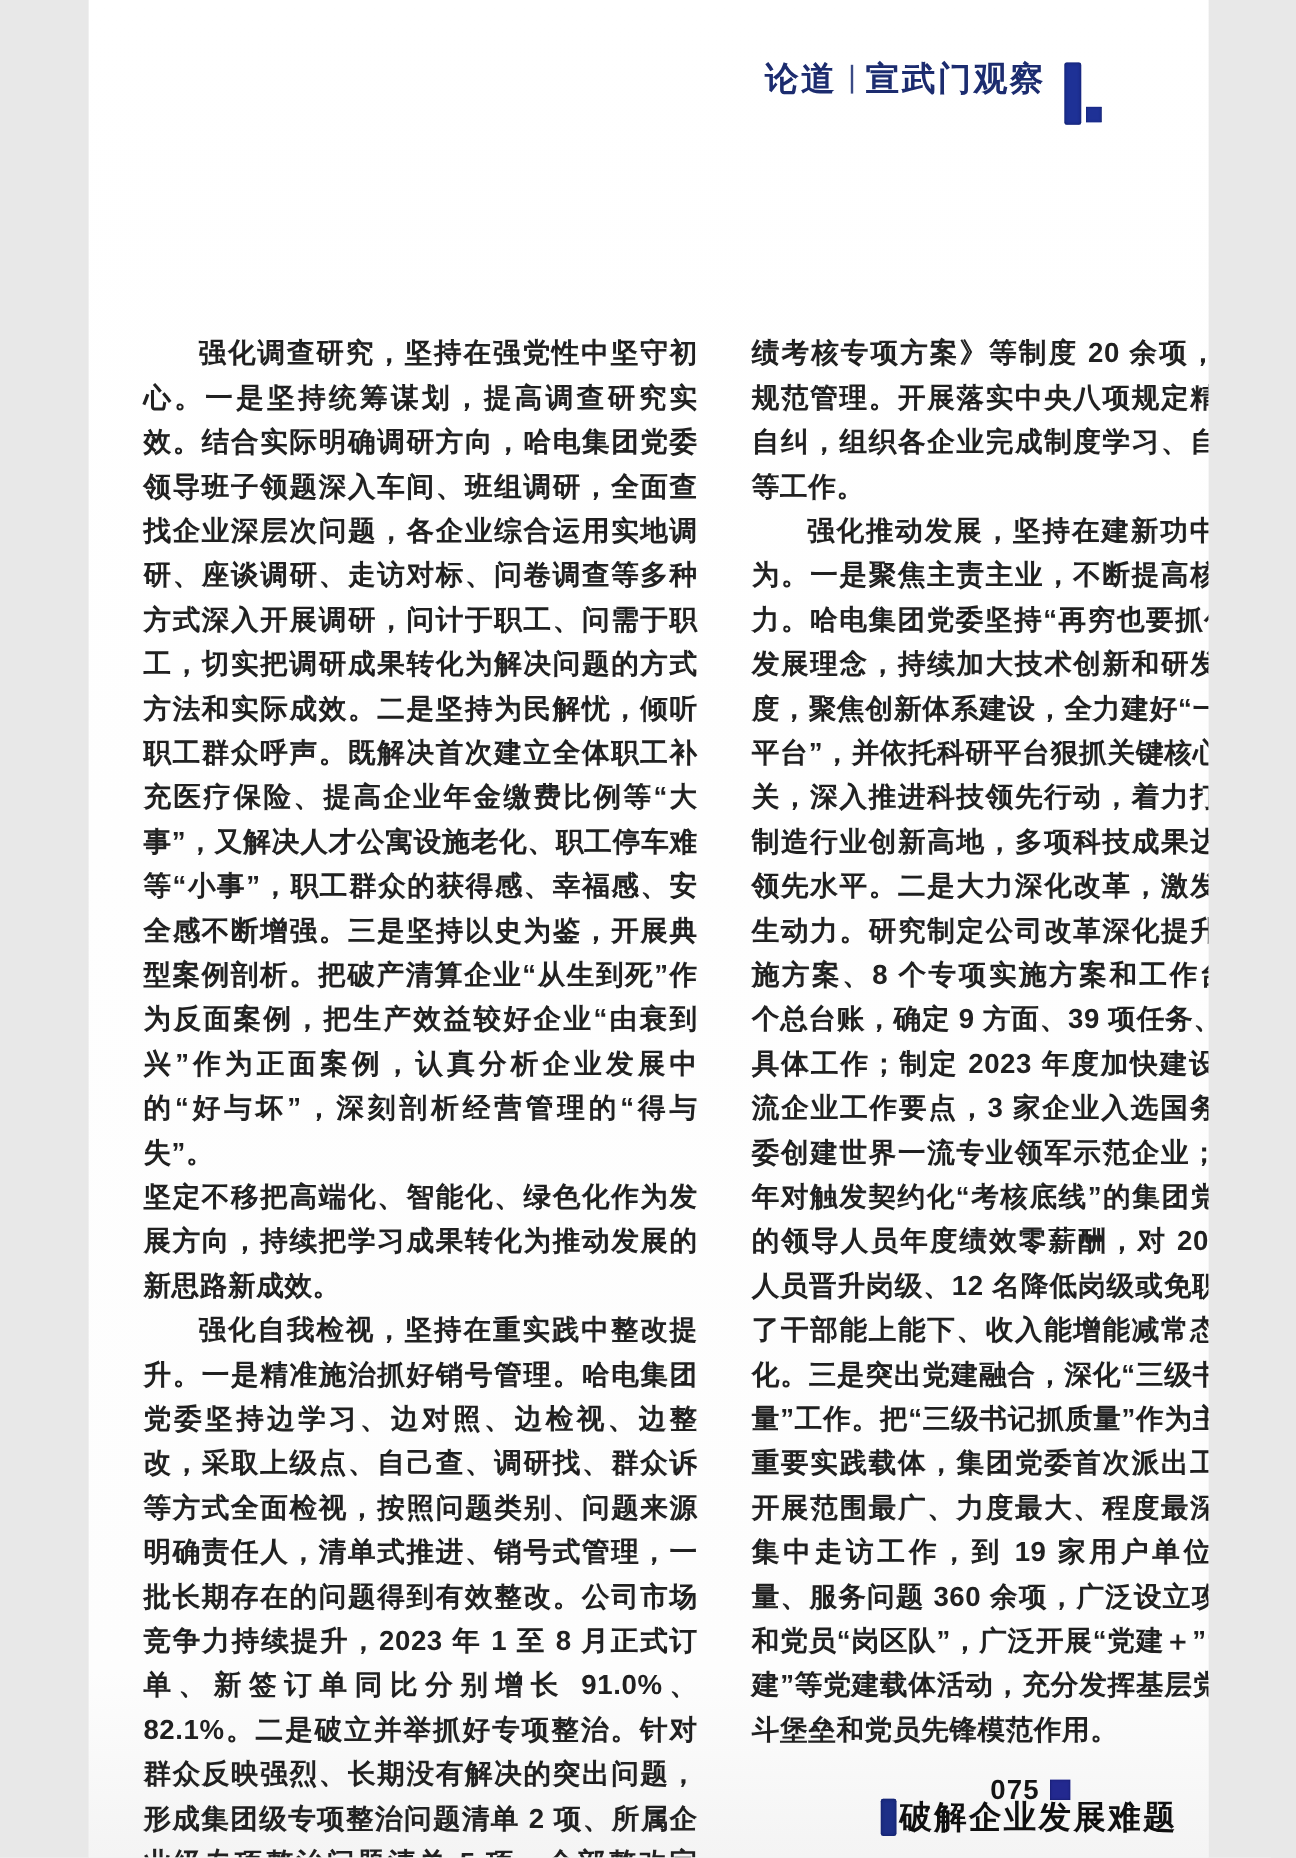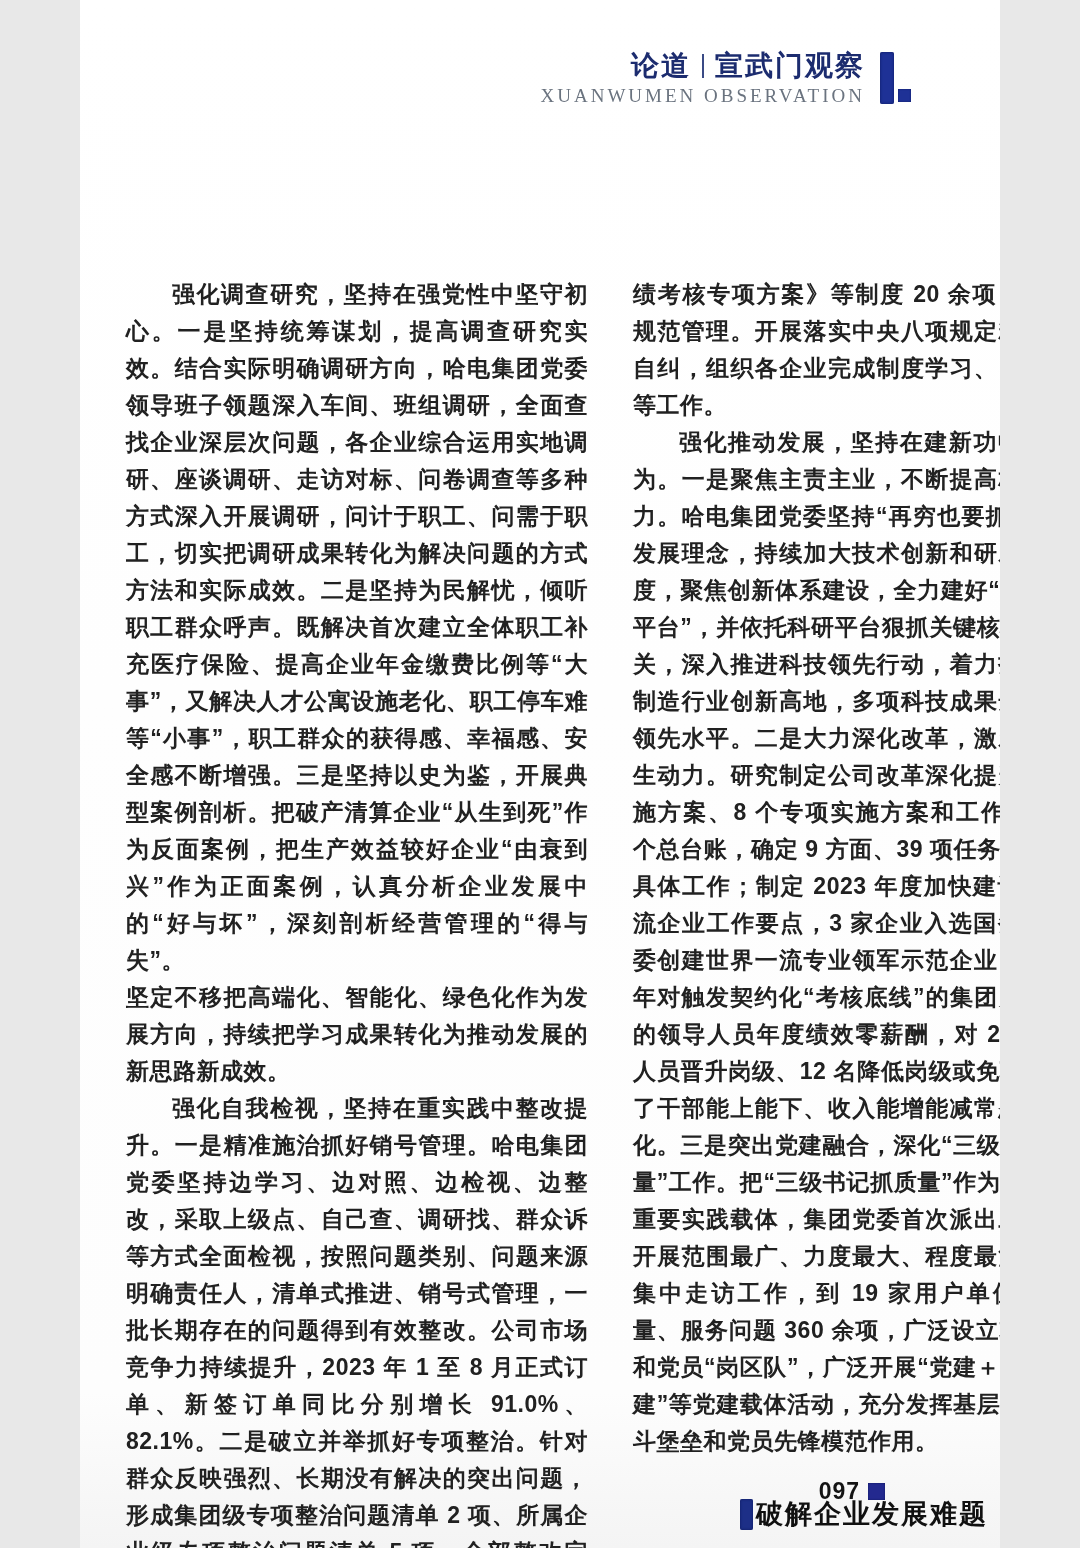--- a/index.html
+++ b/index.html
@@ -5,20 +5,21 @@
   html, body { margin: 0; padding: 0; background: #e8e8e8; }
   .page {
     position: relative;
     width: 920px;
     height: 1548px;
     margin: 0 auto;
     background: #ffffff;
     background-image: linear-gradient(180deg, #ffffff 0%, #fdfdfd 90%, #f4f4f4 100%);
     font-family: "Liberation Sans", sans-serif;
     overflow: hidden;
+    padding-left: 13px;
   }
 
   
   .masthead {
     position: absolute;
     top: 50px;
     right: 88px;
     display: flex;
     align-items: flex-start;
     gap: 15px;
@@ -128,21 +129,20 @@
 </head>
 <body>
 
 <div class="page">
 
   <header class="masthead">
     <div class="masthead-text">
       <div class="masthead-cn">
         <span>论道</span><span class="masthead-divider"></span><span>宣武门观察</span>
       </div>
-      <div class="masthead-en">XUANWUMEN OBSERVATION</div>
     </div>
     <div class="masthead-icon">
       <div class="icon-bar"></div>
       <div class="icon-square"></div>
     </div>
   </header>
 
   <main class="body-columns">
 
     <section class="col col-left">
@@ -158,17 +158,17 @@
       <h2 class="section-heading">
         <span class="heading-bar"></span>
         <span>破解企业发展难题</span>
       </h2>
 
     </section>
 
   </main>
 
   <footer class="folio">
-    <span class="folio-num">097</span>
+    <span class="folio-num">075</span>
     <span class="folio-square"></span>
   </footer>
 
 </div>
 
 </body></html>

